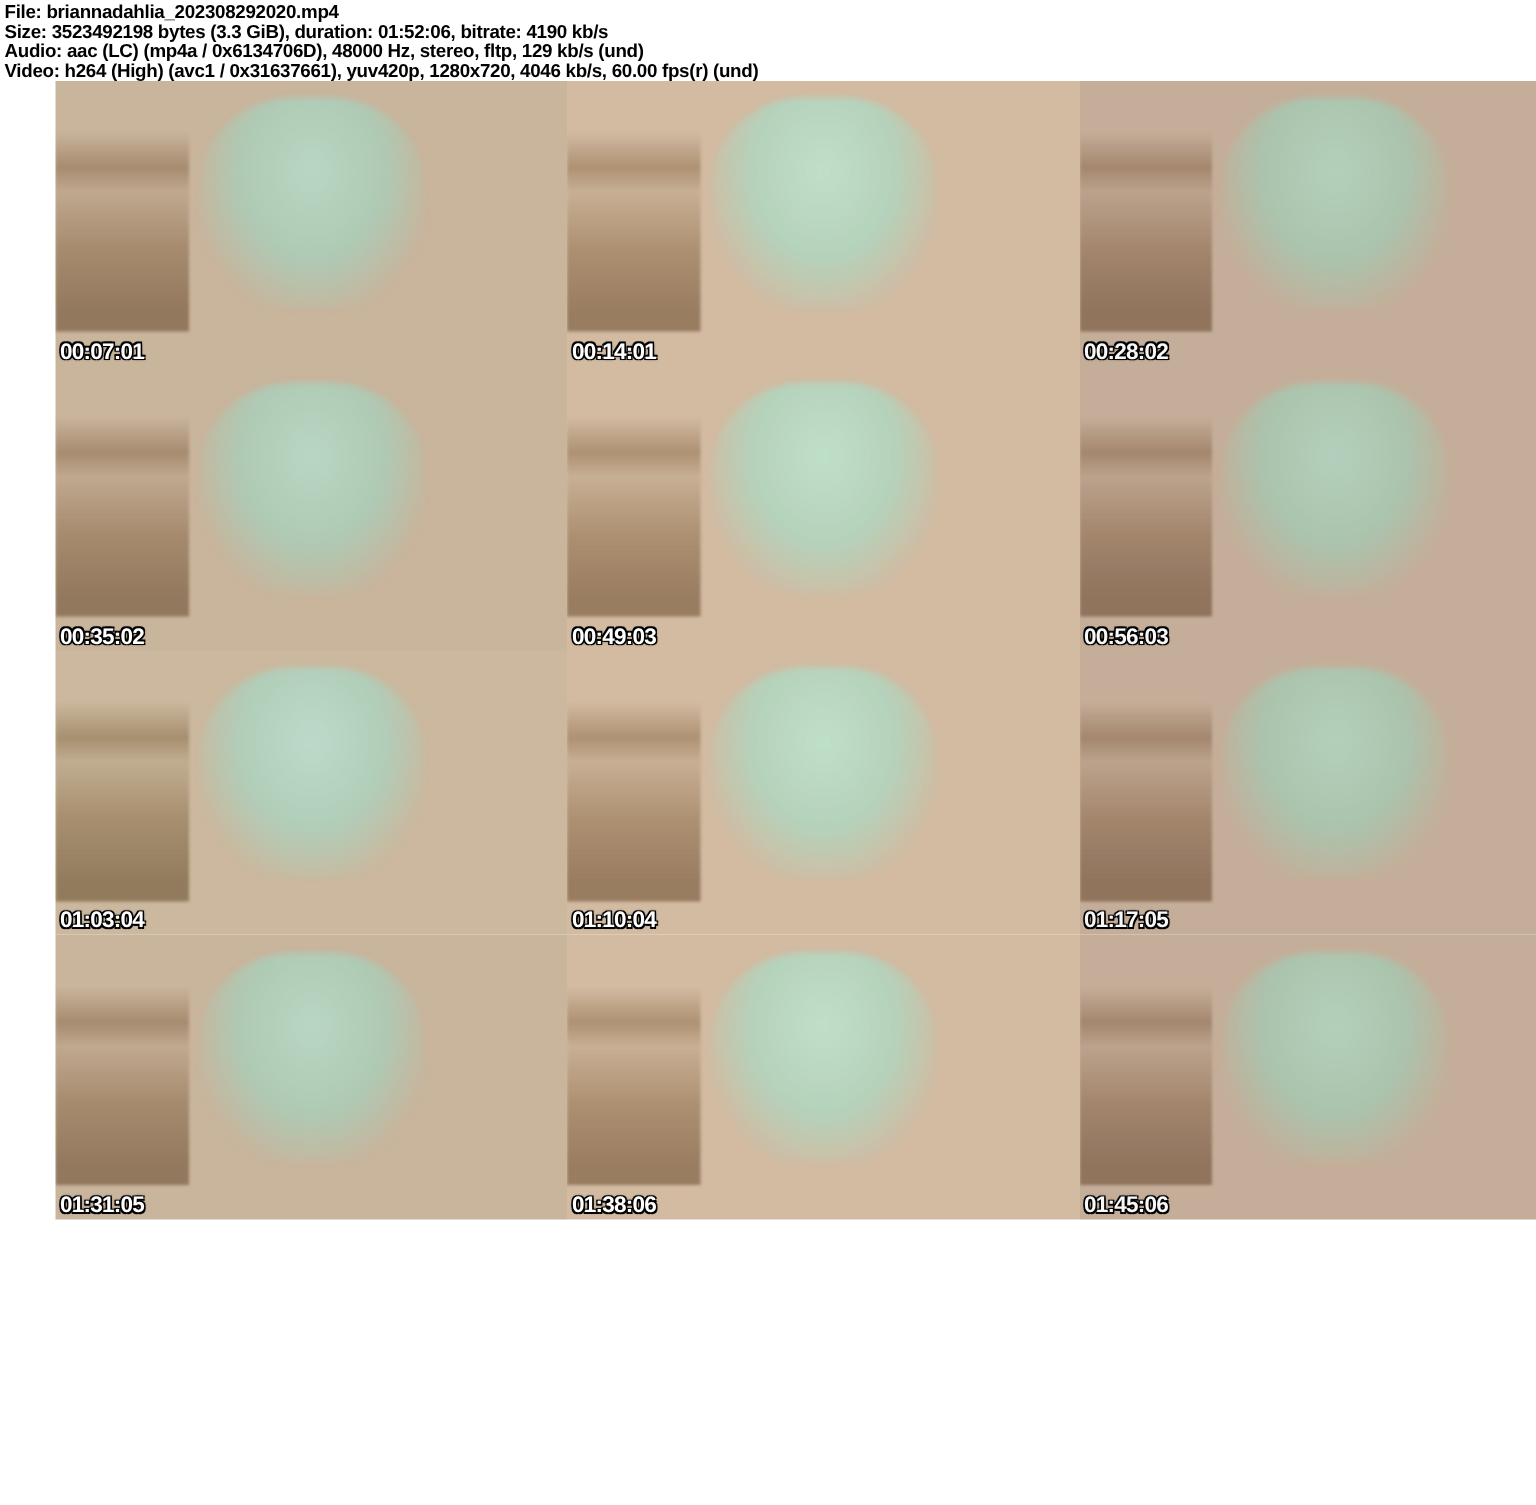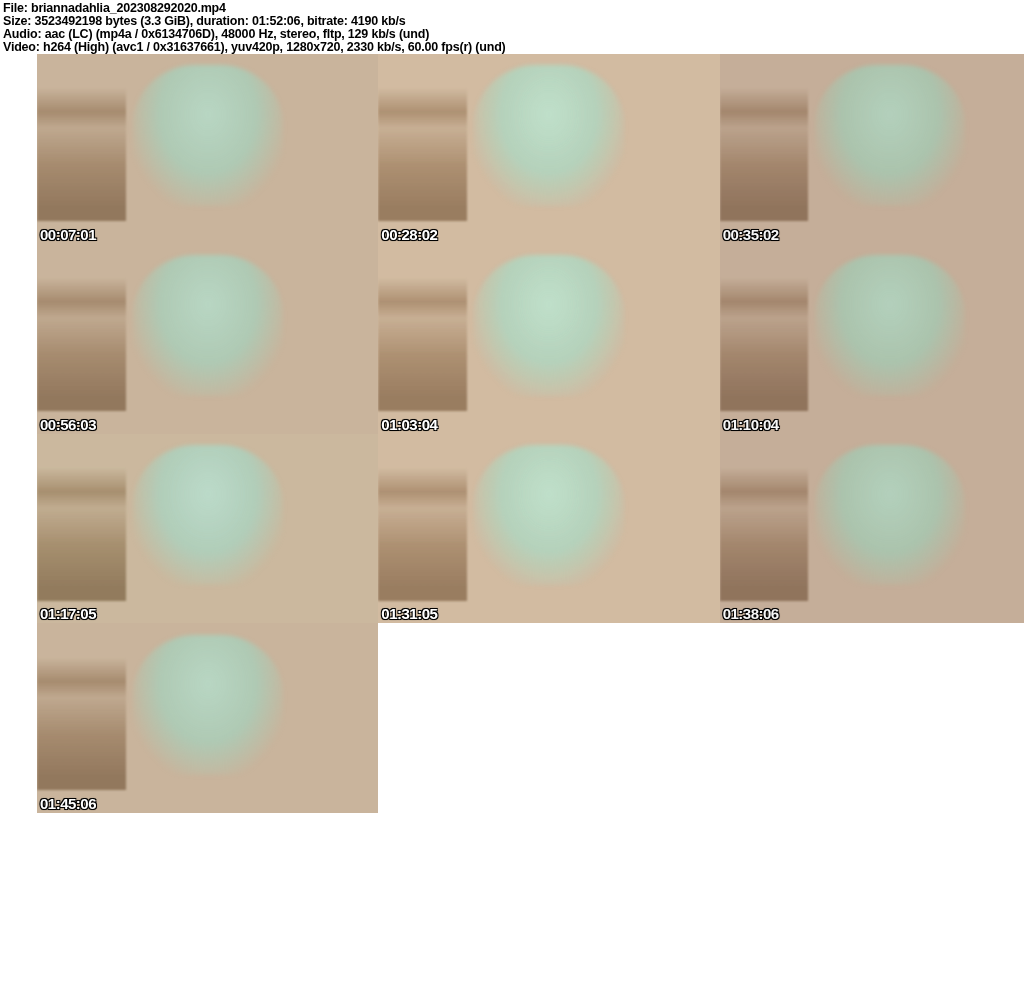--- a/index.html
+++ b/index.html
@@ -119,32 +119,38 @@
 </style>
 </head>
 <body>
 
 <div id="sheet">
 
   <div class="meta-header">
     <div class="meta-line">File: briannadahlia_202308292020.mp4</div>
     <div class="meta-line">Size: 3523492198 bytes (3.3 GiB), duration: 01:52:06, bitrate: 4190 kb/s</div>
     <div class="meta-line">Audio: aac (LC) (mp4a / 0x6134706D), 48000 Hz, stereo, fltp, 129 kb/s (und)</div>
-    <div class="meta-line">Video: h264 (High) (avc1 / 0x31637661), yuv420p, 1280x720, 2330 kb/s, 60.00 fps(r) (und)</div>
+    <div class="meta-line">Video: h264 (High) (avc1 / 0x31637661), yuv420p, 1280x720, 4046 kb/s, 60.00 fps(r) (und)</div>
   </div>
 
   <div class="thumb-grid">
     <div class="thumb">
       <span class="timestamp">00:07:01</span>
     </div>
     <div class="thumb">
+      <span class="timestamp">00:14:01</span>
+    </div>
+    <div class="thumb">
       <span class="timestamp">00:28:02</span>
     </div>
     <div class="thumb">
       <span class="timestamp">00:35:02</span>
+    </div>
+    <div class="thumb">
+      <span class="timestamp">00:49:03</span>
     </div>
     <div class="thumb">
       <span class="timestamp">00:56:03</span>
     </div>
     <div class="thumb">
       <span class="timestamp">01:03:04</span>
     </div>
     <div class="thumb">
       <span class="timestamp">01:10:04</span>
     </div>

